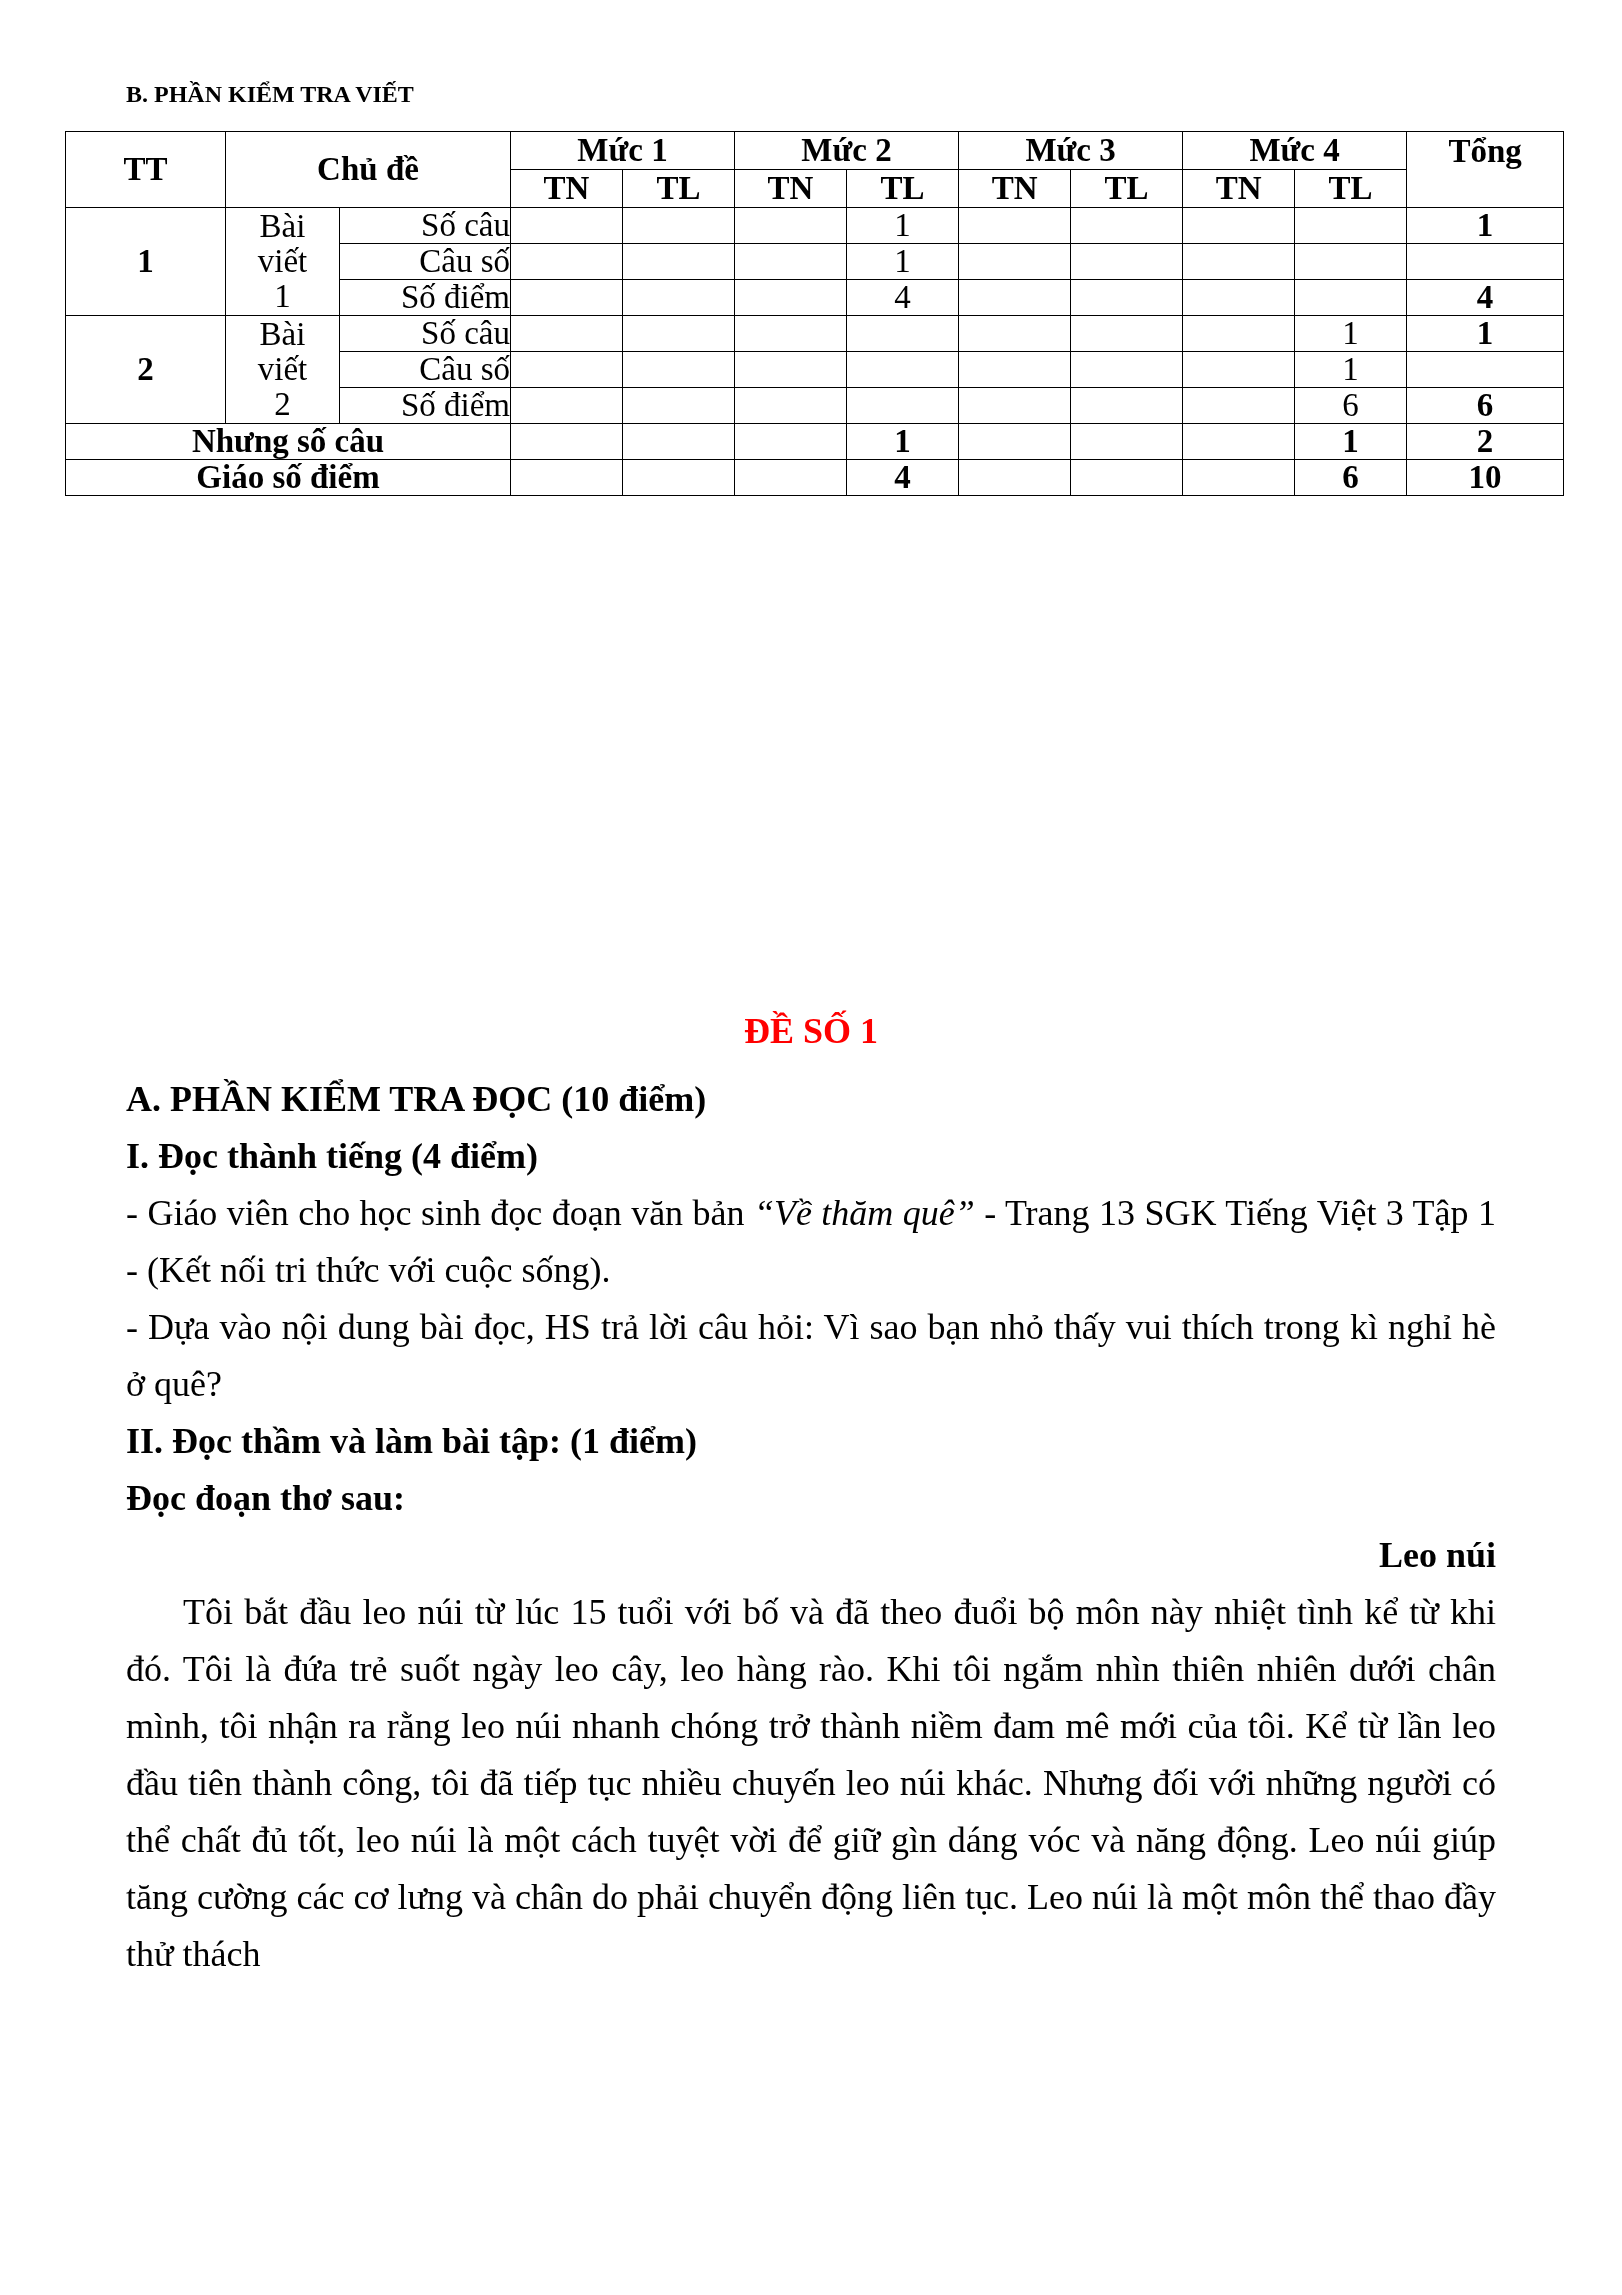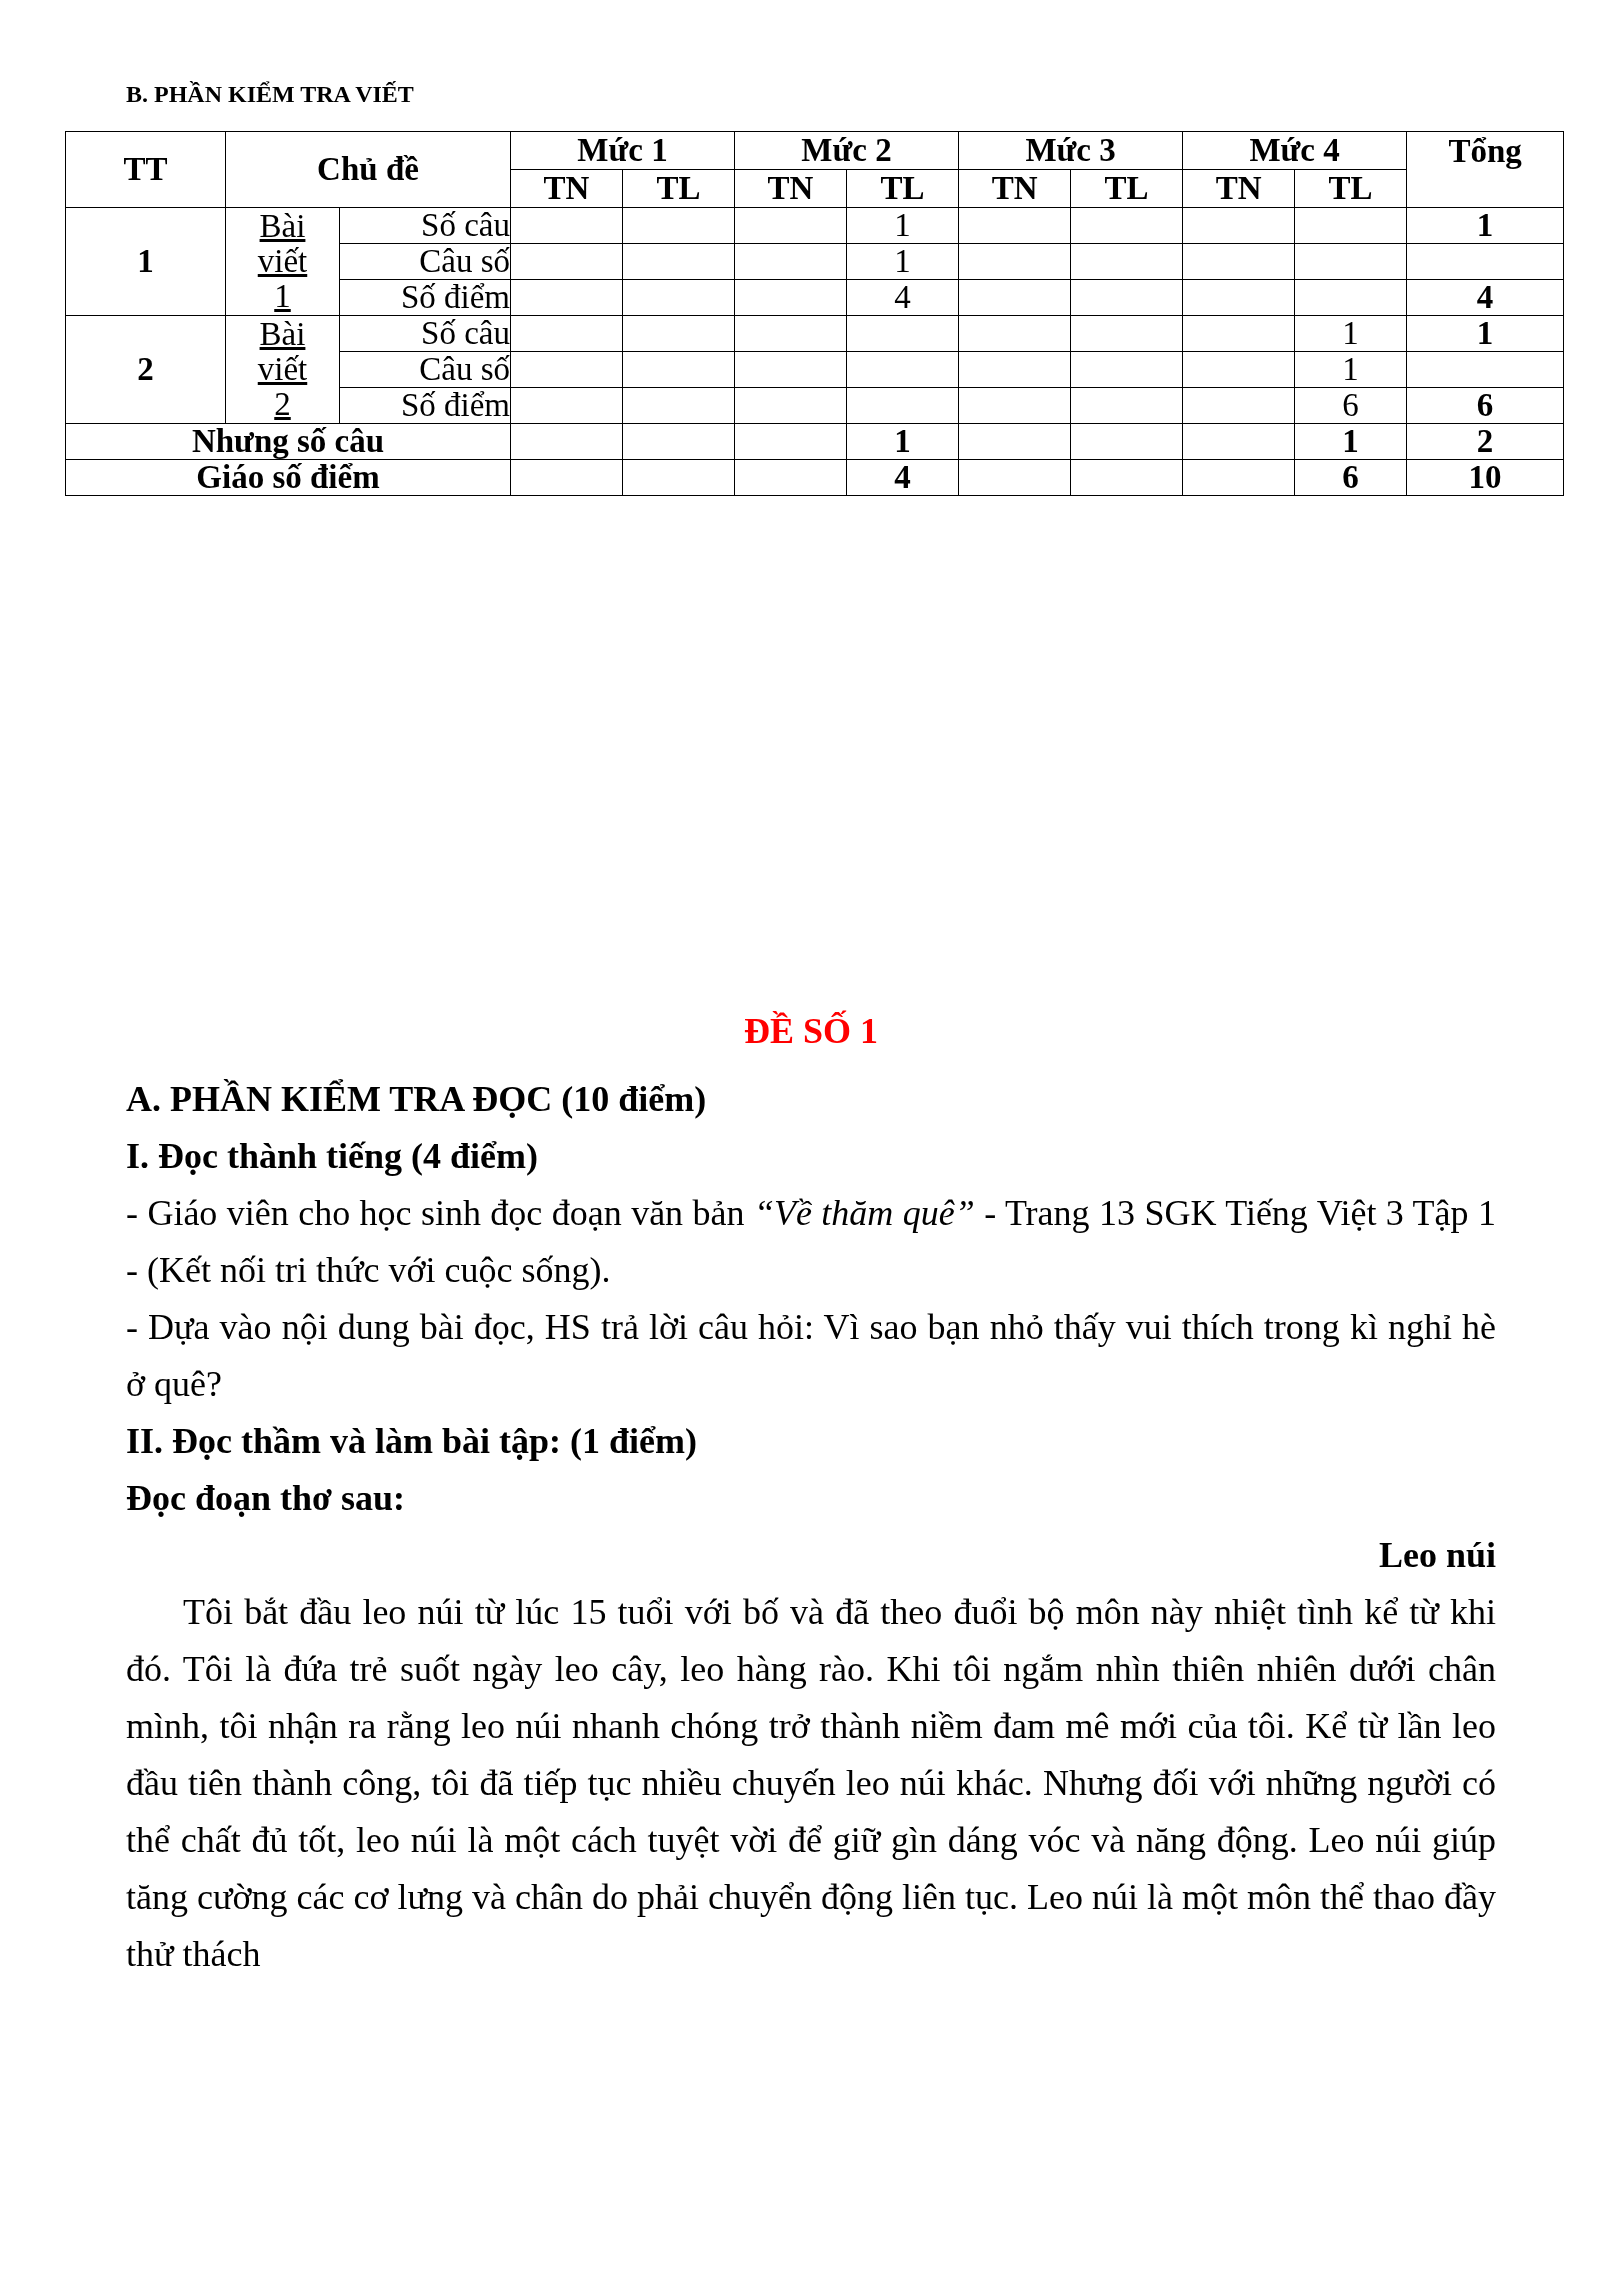--- a/index.html
+++ b/index.html
@@ -35,21 +35,21 @@
     padding: 0;
     text-align: center;
     vertical-align: middle;
   }
   .matrix tr.hrow { height: 38px; }
   .matrix tr.brow { height: 35px; }
   .matrix .hdr { font-weight: bold; }
   .matrix .vat { vertical-align: top; padding-top: 1.6px; }
   .matrix .name { text-align: right; padding-left: 9.4px; }
   .matrix .b { font-weight: bold; }
-  .matrix .glabel { white-space: pre-line; text-decoration: underline; }
+  .matrix .glabel { white-space: pre-line; }
   .body-text {
     margin: 507px 58px 0 126px;
     width: 1370px;
     font-size: 36px;
     line-height: 57px;
   }
   .body-text p { margin: 0; }
   .de-title {
     text-align: center;
     font-weight: bold;

